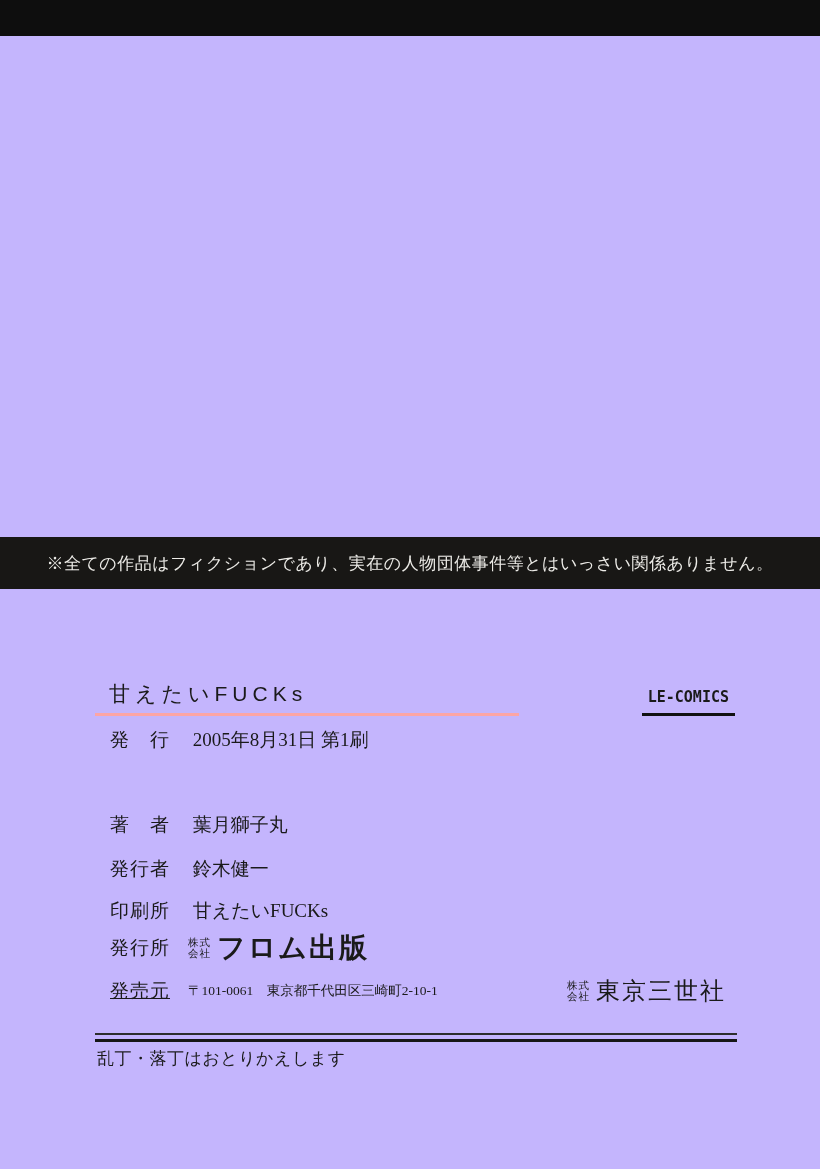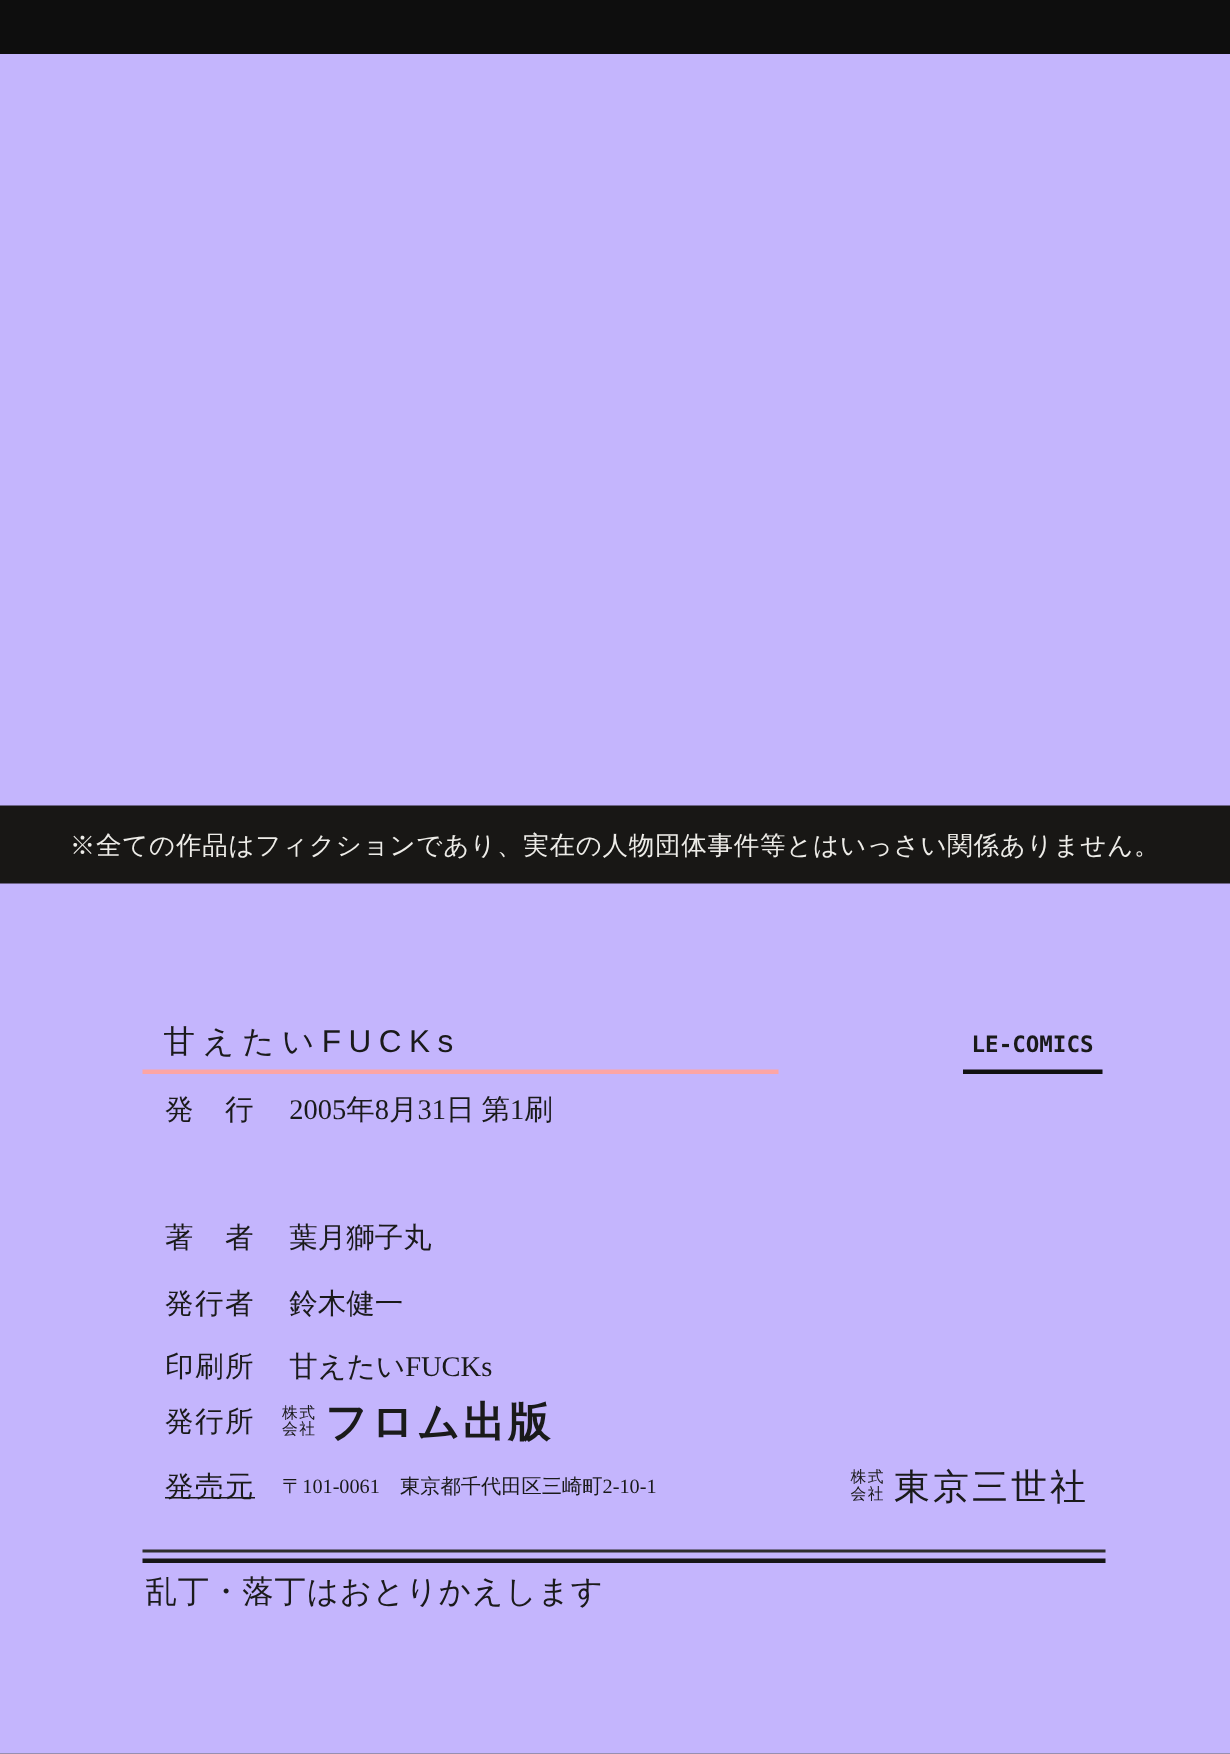--- a/index.html
+++ b/index.html
@@ -151,21 +151,21 @@
     position: absolute;
     left: 95px; top: 1033px;
     width: 642px;
     height: 4px;
     border-top: 2px solid #2d2d2d;
     border-bottom: 3px solid #161616;
   }
   .bottom-note {
     position: absolute;
     left: 97px; top: 1047px;
-    font-size: 21px;
+    font-size: 17px;
     letter-spacing: 0.5px;
     white-space: nowrap;
   }
 </style>
 </head>
 <body>
 
 <div class="page">
 
   <div class="top-edge-bar"></div>

